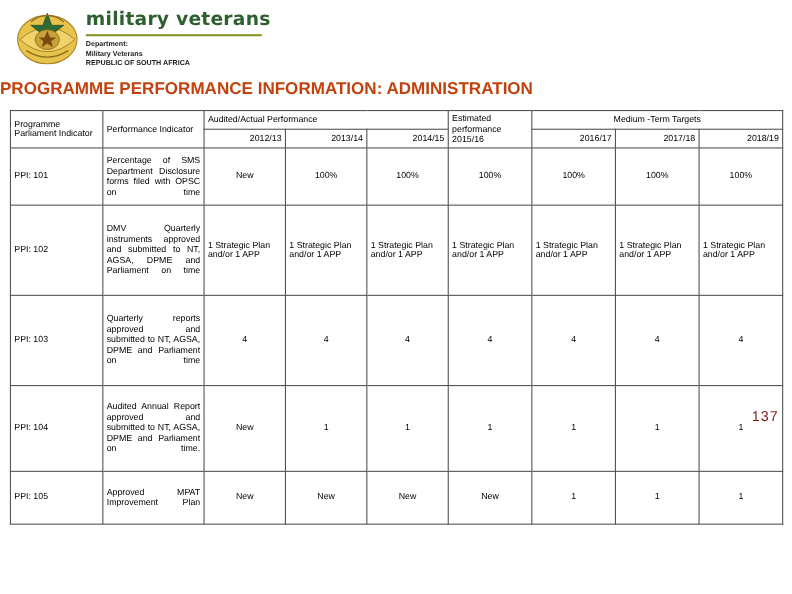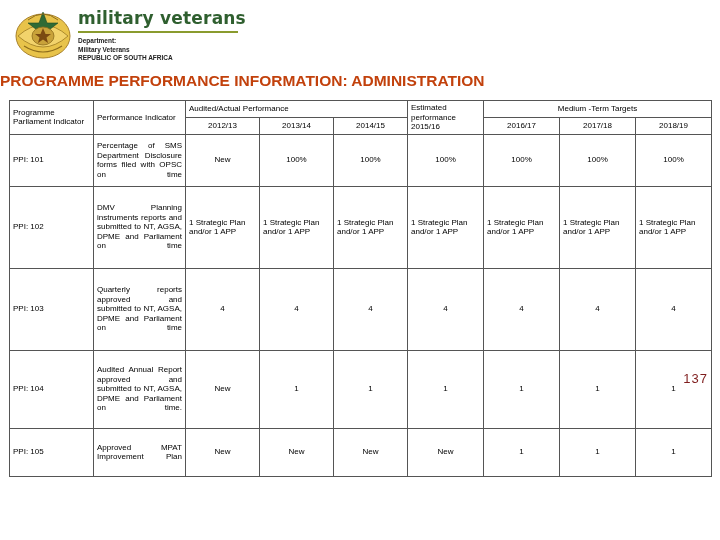--- a/index.html
+++ b/index.html
@@ -103,21 +103,21 @@
   .hdr-span {
     text-align: left;
     vertical-align: top;
     font-size: 8.5px;
     padding-left: 4px;
   }
   .hdr-span.center {
     text-align: center;
   }
   .yr {
-    text-align: center;
+    text-align: right;
     vertical-align: top;
     font-size: 8px;
     padding-left: 4px;
   }
   .yr.center {
   }
   .est-cell {
     vertical-align: top;
     text-align: left;
     font-size: 8px;
@@ -235,21 +235,21 @@
           <td class="val">100%</td>
           <td class="val">100%</td>
           <td class="val">100%</td>
           <td class="val">100%</td>
           <td class="val">100%</td>
           <td class="val">100%</td>
         </tr>
 
         <tr style="height:82px;">
           <td class="ppi-id">PPI: 102</td>
-          <td class="ind">DMV Planning instruments reports and submitted to NT, AGSA, DPME and Parliament on time</td>
+          <td class="ind">DMV Quarterly instruments approved and submitted to NT, AGSA, DPME and Parliament on time</td>
           <td class="val-l">1 Strategic Plan and/or 1 APP</td>
           <td class="val-l">1 Strategic Plan and/or 1 APP</td>
           <td class="val-l">1 Strategic Plan and/or 1 APP</td>
           <td class="val-l">1 Strategic Plan and/or 1 APP</td>
           <td class="val-l">1 Strategic Plan and/or 1 APP</td>
           <td class="val-l">1 Strategic Plan and/or 1 APP</td>
           <td class="val-l">1 Strategic Plan and/or 1 APP</td>
         </tr>
 
         <tr style="height:82px;">

